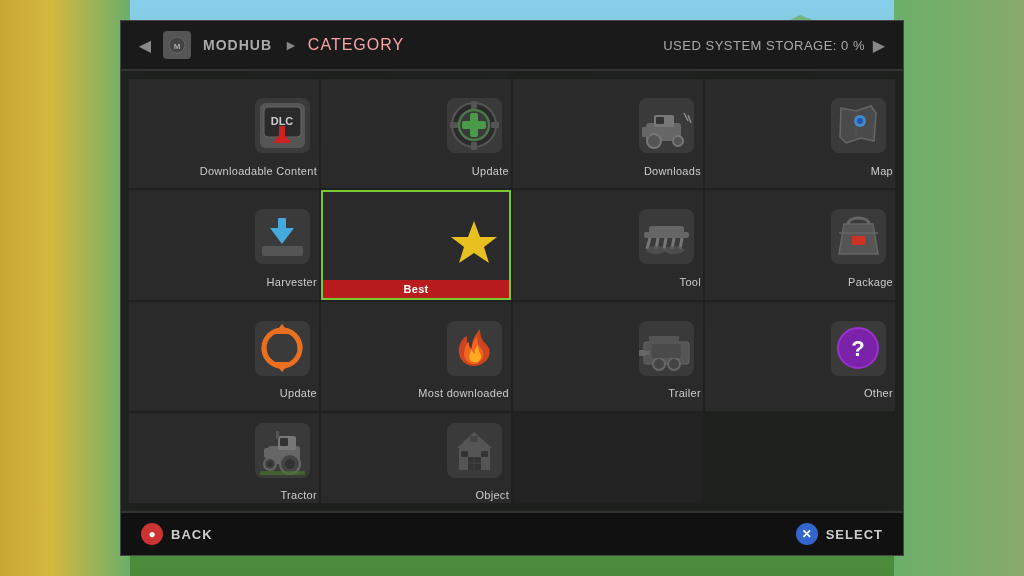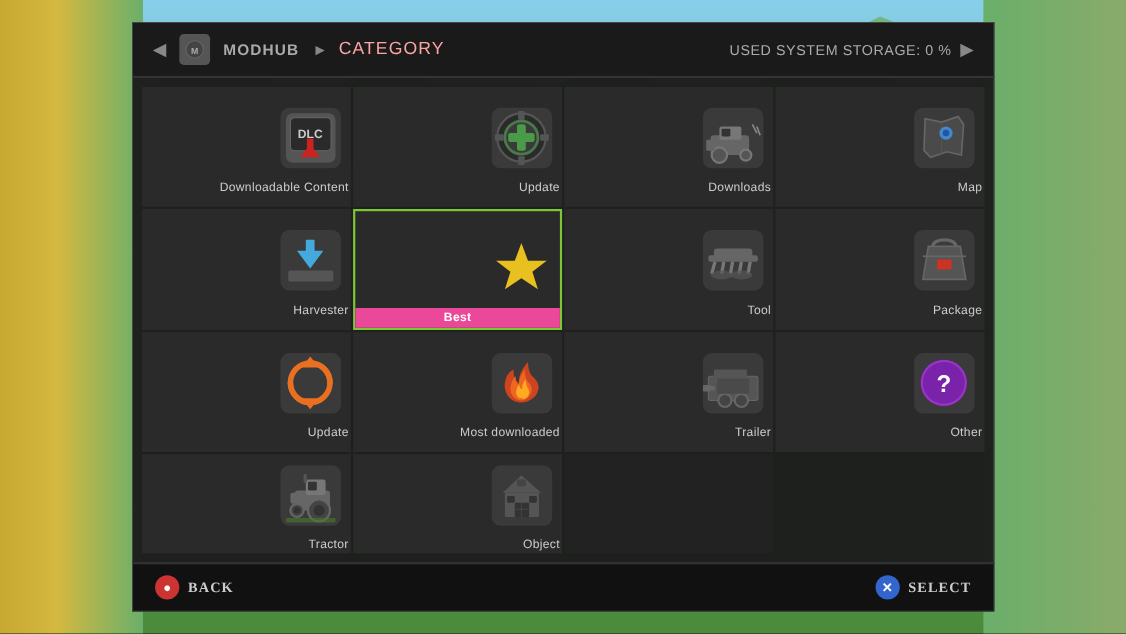--- a/index.html
+++ b/index.html
@@ -155,21 +155,21 @@
     }
     .item-label {
       color: #ccc;
       font-size: 11px;
       text-align: center;
       font-weight: 500;
       letter-spacing: 0.3px;
     }
     .grid-item.selected .item-label {
       color: #fff;
-      background: #ec4899;
+      background: #b91c1c;
       width: 100%;
       text-align: center;
       padding: 3px 0;
       position: absolute;
       bottom: 0;
       font-weight: bold;
     }
 
     
     .footer {
@@ -202,21 +202,20 @@
     }
     .circle-select {
       background: #3366cc;
       color: white;
     }
     .footer-label {
       color: #ccc;
       font-size: 13px;
       font-weight: bold;
       letter-spacing: 1px;
-      font-family: Liberation Serif, serif;
     }
     .footer-spacer { flex: 1; }
 
     
     svg { overflow: visible; }
   </style>
 </head>
 <body>
 
 <div class="bg"></div>

